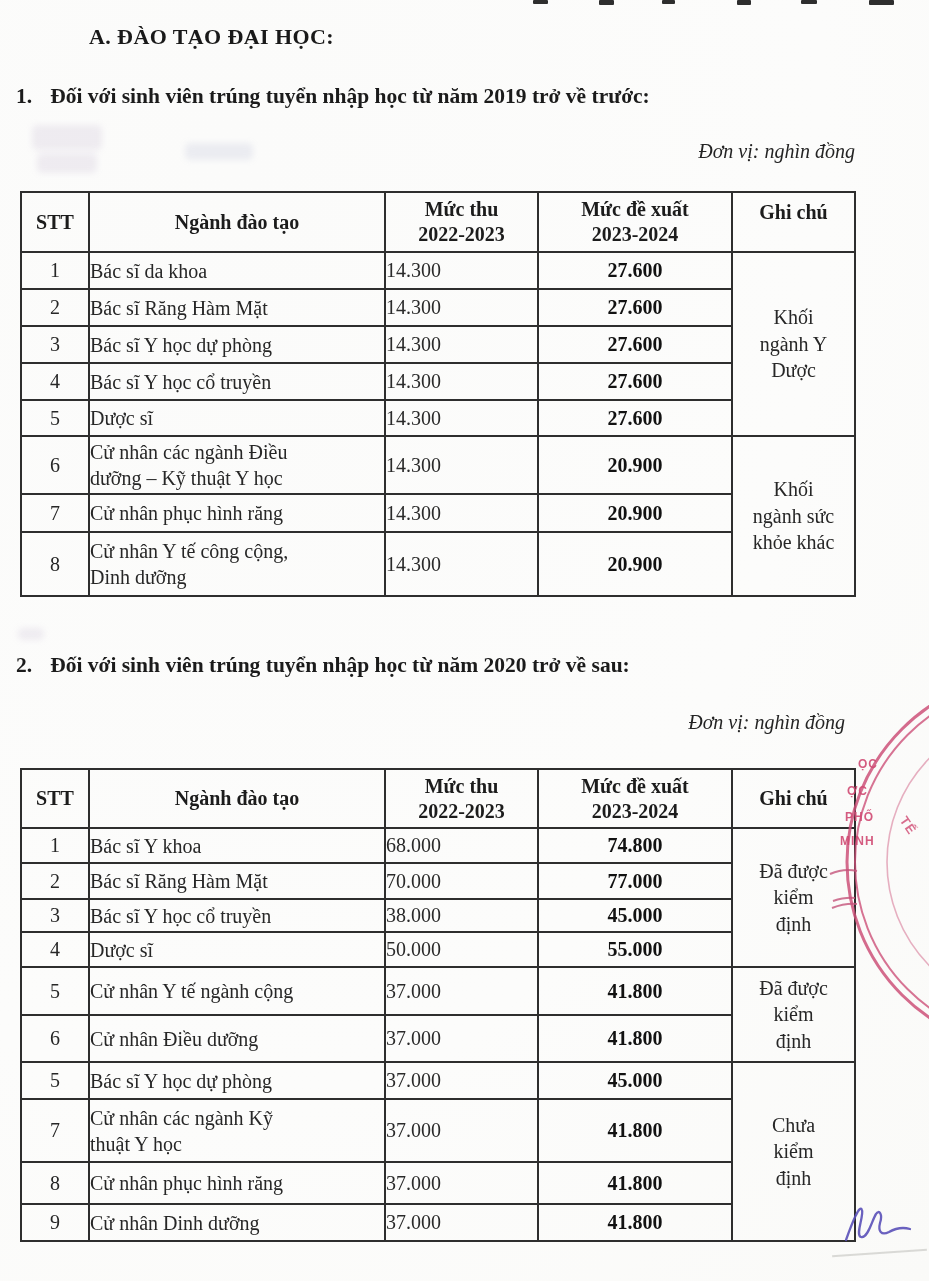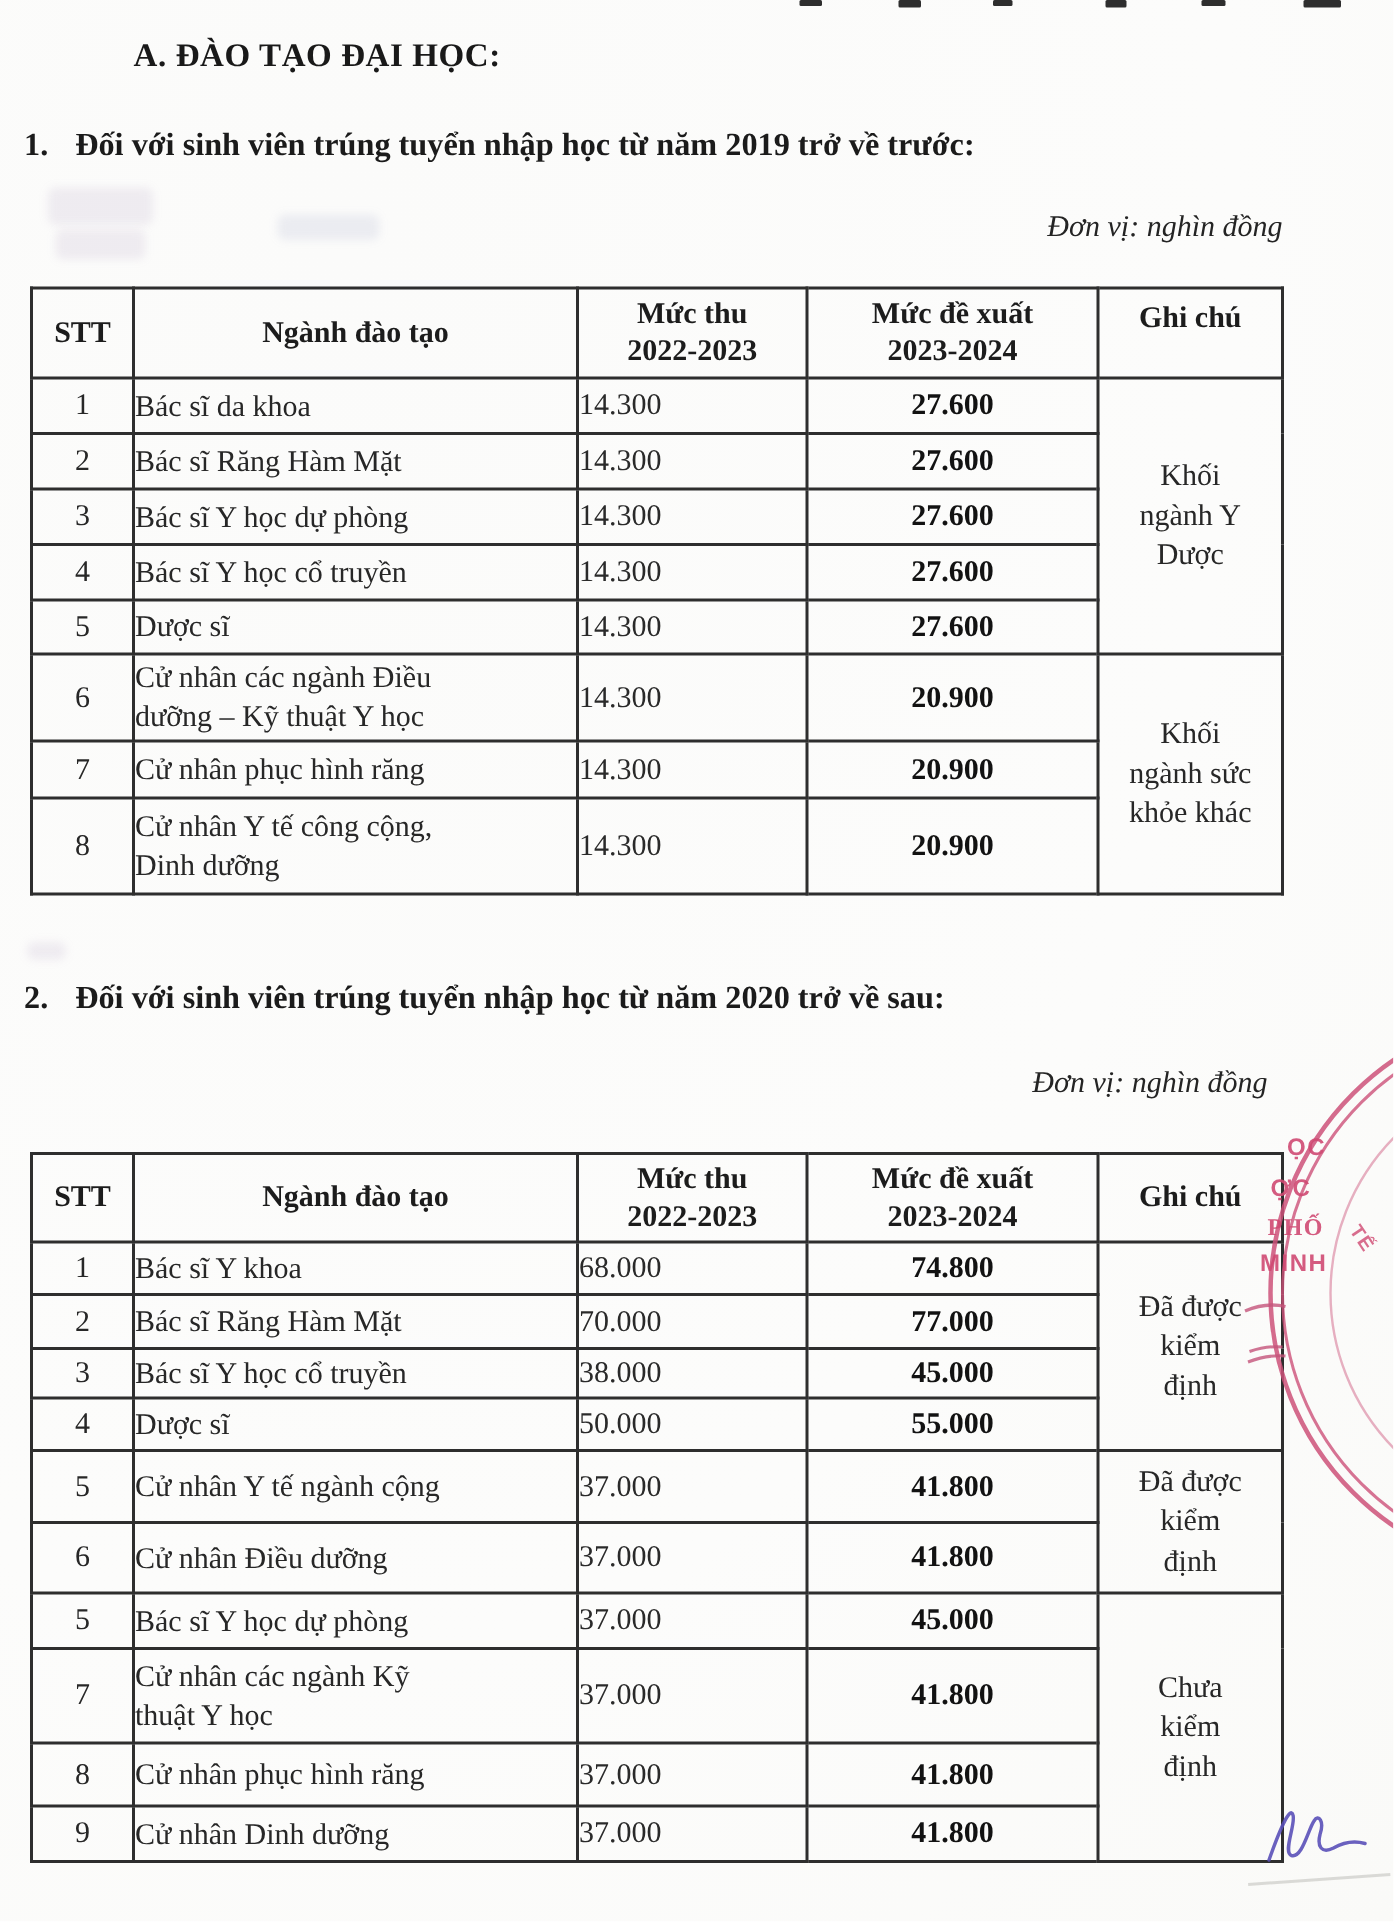--- a/index.html
+++ b/index.html
@@ -55,21 +55,21 @@
   .cell-ghichu{text-align:center;white-space:pre-line;line-height:1.32;padding:2px 4px;}
   .tbl1{top:191px;}
   .tbl2{top:768px;}
   
   .bleed{position:absolute;filter:blur(3px);border-radius:5px;background:rgba(145,125,175,.12);}
   
   .stamp-svg{position:absolute;left:740px;top:640px;}
   .stamp-text{
     position:absolute;
     font-family:"Liberation Sans","DejaVu Sans",sans-serif;
-    font-weight:bold;font-size:16px;letter-spacing:1px;
+    font-weight:bold;font-size:12px;letter-spacing:1px;
     color:#d04a73;opacity:.9;
   }
   .stamp-ring-text{font-size:13px;transform:rotate(56deg);opacity:.8;}
   
   .sig-svg{position:absolute;left:838px;top:1195px;}
   .under-line{position:absolute;left:832px;top:1252px;width:95px;height:2px;
     background:#c7c7c3;opacity:.65;transform:rotate(-4deg);}
 </style>
 </head>
 <body>
@@ -277,21 +277,21 @@
   <svg class="stamp-svg" width="189" height="420" viewBox="0 0 189 420">
     <circle cx="295" cy="222" r="188" fill="none" stroke="#cd5179" stroke-width="3" opacity="0.85"></circle>
     <circle cx="295" cy="222" r="180" fill="none" stroke="#cd5179" stroke-width="2" opacity="0.8"></circle>
     <circle cx="295" cy="222" r="148" fill="none" stroke="#cd5179" stroke-width="1.6" opacity="0.45"></circle>
     <path d="M 90 234 q 14 -6 27 -3" fill="none" stroke="#c4547a" stroke-width="2.2" opacity="0.8"></path>
     <path d="M 93 261 q 12 -4 22 -3" fill="none" stroke="#c4547a" stroke-width="2" opacity="0.8"></path>
     <path d="M 92 268 q 13 -5 25 -4" fill="none" stroke="#c4547a" stroke-width="2" opacity="0.8"></path>
   </svg>
   <span class="stamp-text" style="left:858px;top:757px;">ỌC</span>
   <span class="stamp-text" style="left:847px;top:784px;">ỢC</span>
-  <span class="stamp-text" style="left:845px;top:810px;font-family:Liberation Serif, serif;">PHỐ</span>
+  <span class="stamp-text" style="left:845px;top:810px;">PHỐ</span>
   <span class="stamp-text" style="left:840px;top:834px;text-align:right;">MINH</span>
   <span class="stamp-text stamp-ring-text" style="left:899px;top:818px;">TẾ</span>
 
   <svg class="sig-svg" width="85" height="60" viewBox="0 0 85 60">
     <path d="M 8 45 C 14 28, 22 8, 24 15 C 26 21, 17 40, 23 42 C 30 44, 34 25, 38 19 C 41 14, 45 19, 42 28 C 40 36, 43 41, 51 37 C 58 33, 65 32, 72 34" fill="none" stroke="#5a50b8" stroke-width="2.3" stroke-linecap="round" opacity="0.9"></path>
   </svg>
   <div class="under-line"></div>
 
 </div>
 

